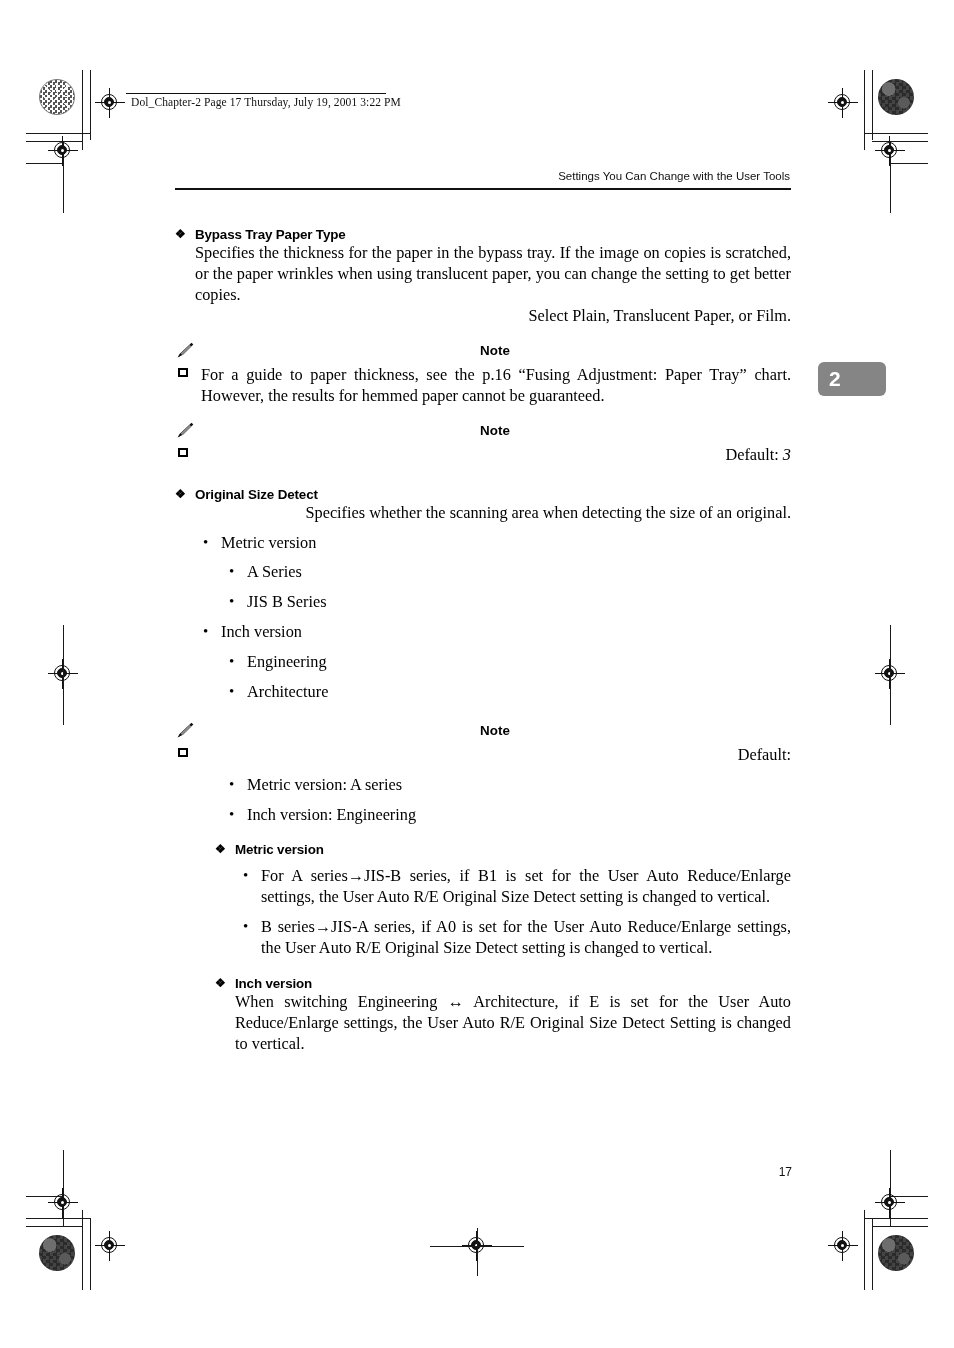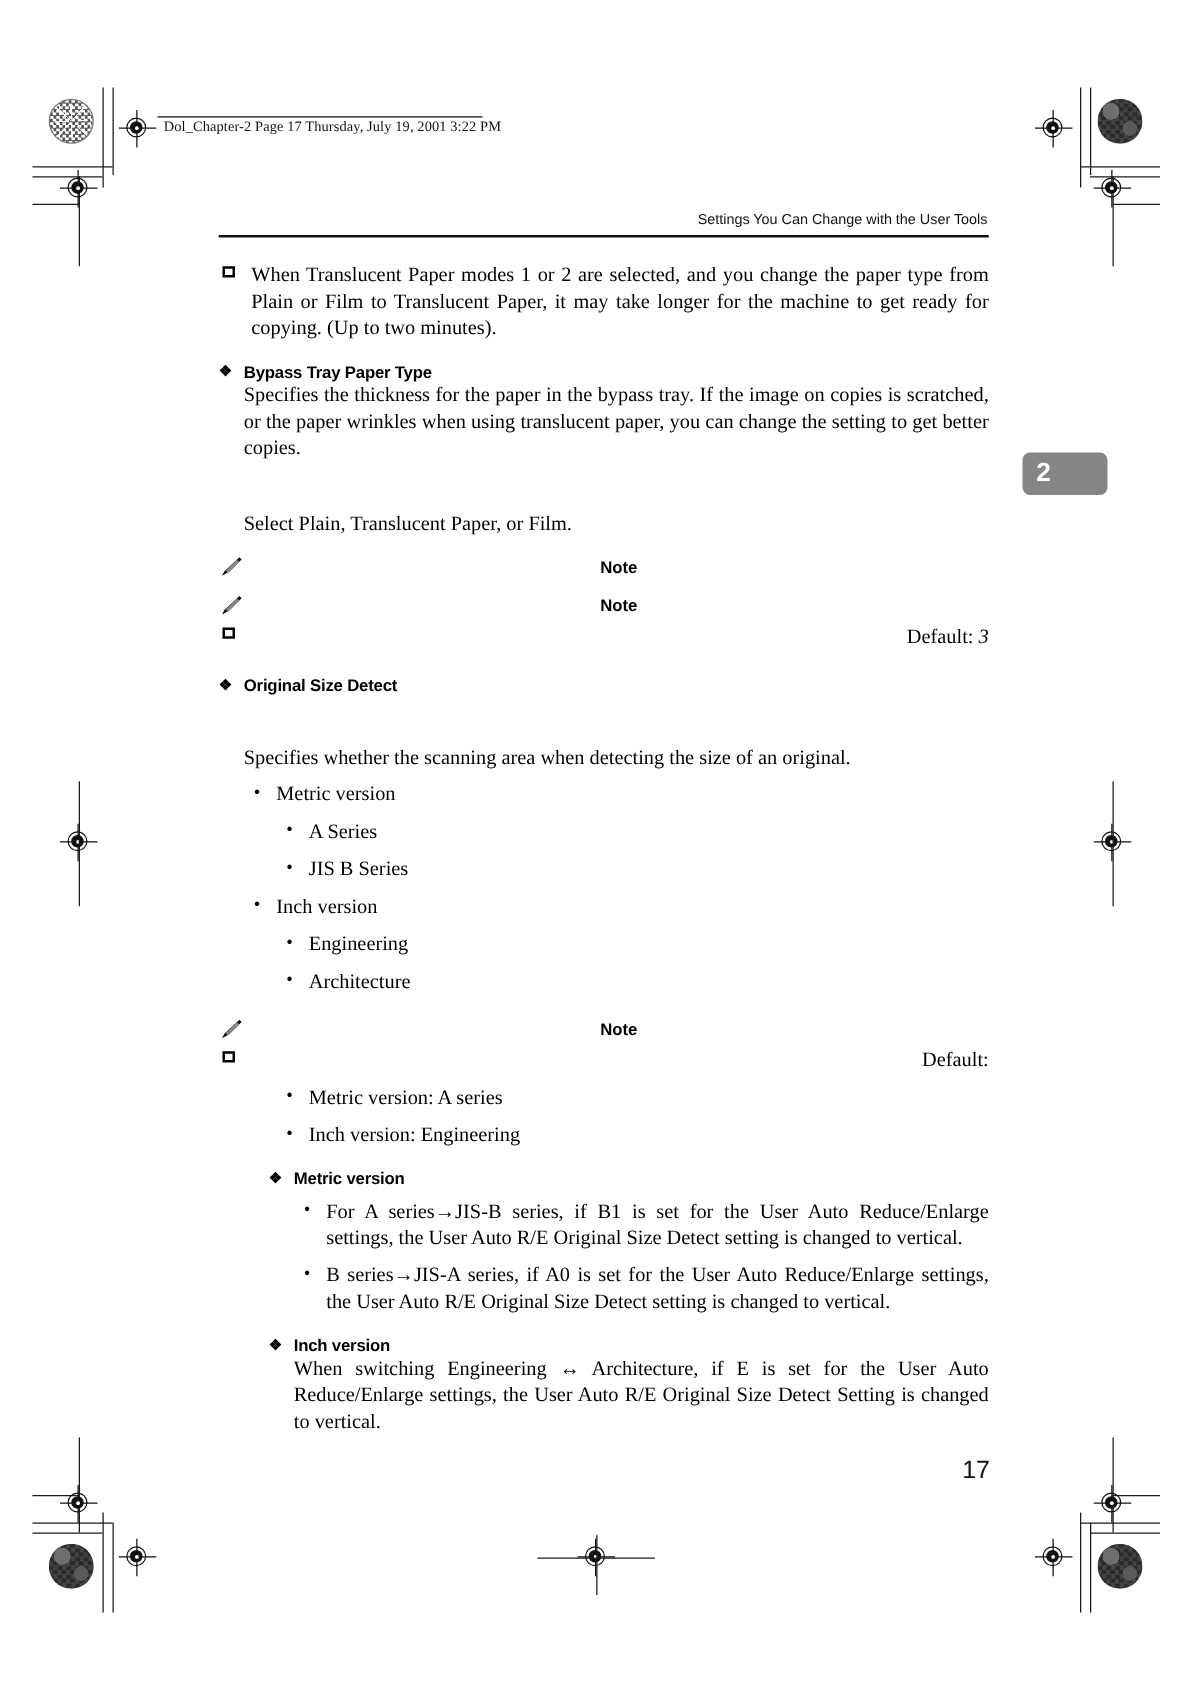--- a/index.html
+++ b/index.html
@@ -141,21 +141,21 @@
     box-sizing: border-box;
   }
 
   
   .folio {
     position: absolute;
     left: 740px; top: 1165px;
     width: 52px;
     text-align: right;
     font-family: "Liberation Sans", sans-serif;
-    font-size: 20px;
+    font-size: 12px;
     color: #111;
   }
 
   
   .content {
     position: absolute;
     left: 175px;
     top: 210px;
     width: 616px;
   }
@@ -179,21 +179,21 @@
   }
 
   
   .sec-body {
     padding-left: 20px;
     font-size: 16.3px;
     line-height: 1.285;
     text-align: justify;
     text-justify: inter-word;
   }
-  .sec-body.nojust { text-align: left; margin-top: 40px; }
+  .sec-body.nojust { text-align: right; }
 
   
   .note-label {
     position: relative;
     padding-left: 24px;
     font-family: "Liberation Sans", sans-serif;
     font-weight: bold;
     font-size: 13.4px;
     margin-top: 16px;
     margin-bottom: 2px;
@@ -377,42 +377,42 @@
 
 <div class="running-head">Settings You Can Change with the User Tools</div>
 <div class="head-rule"></div>
 
 <div class="chapter-tab">2</div>
 
 <div class="folio">17</div>
 
 <div class="content">
 
-  <div class="sq-item" style="margin-top:0;">
-    <span class="gl"></span>
-    <span>When Translucent Paper modes 1 or 2 are selected, and you change the paper type from Plain or Film to Translucent Paper, it may take longer for the machine to get ready for copying. (Up to two minutes).</span>
-  </div>
 
   <div class="dia-head">
     <span class="gl">❖</span>
     <span>Bypass Tray Paper Type</span>
   </div>
   <div class="sec-body">Specifies the thickness for the paper in the bypass tray. If the image on copies is scratched, or the paper wrinkles when using translucent paper, you can change the setting to get better copies.</div>
   <div class="sec-body nojust">Select Plain, Translucent Paper, or Film.</div>
 
   <div class="note-label">
     <span class="pencil">
       <svg viewBox="0 0 17 16" width="17" height="16" aria-hidden="true">
         <polygon points="14.5,0.8 16.3,2.6 6.2,12.6 3.4,11.2" fill="#111"></polygon>
         <polygon points="3.4,11.2 6.2,12.6 1.0,15.2" fill="#111"></polygon>
         <polygon points="12.6,2.7 14.4,4.5 5.2,13.3 3.6,11.6" fill="#8a8a8a"></polygon>
         <polygon points="0.6,15.5 3.2,11.0 4.6,13.0" fill="#111"></polygon>
       </svg>
     </span>
     <span>Note</span>
+  </div>
+  <div class="sq-item">
+    <span class="gl"></span>
+    <span>For a guide to paper thickness, see the p.16 “Fusing Adjustment: Paper Tray” chart. However, the results for hemmed paper cannot be guaranteed.</span>
   </div>
 
   <div class="note-label">
     <span class="pencil">
       <svg viewBox="0 0 17 16" width="17" height="16" aria-hidden="true">
         <polygon points="14.5,0.8 16.3,2.6 6.2,12.6 3.4,11.2" fill="#111"></polygon>
         <polygon points="3.4,11.2 6.2,12.6 1.0,15.2" fill="#111"></polygon>
         <polygon points="12.6,2.7 14.4,4.5 5.2,13.3 3.6,11.6" fill="#8a8a8a"></polygon>
         <polygon points="0.6,15.5 3.2,11.0 4.6,13.0" fill="#111"></polygon>
       </svg>

